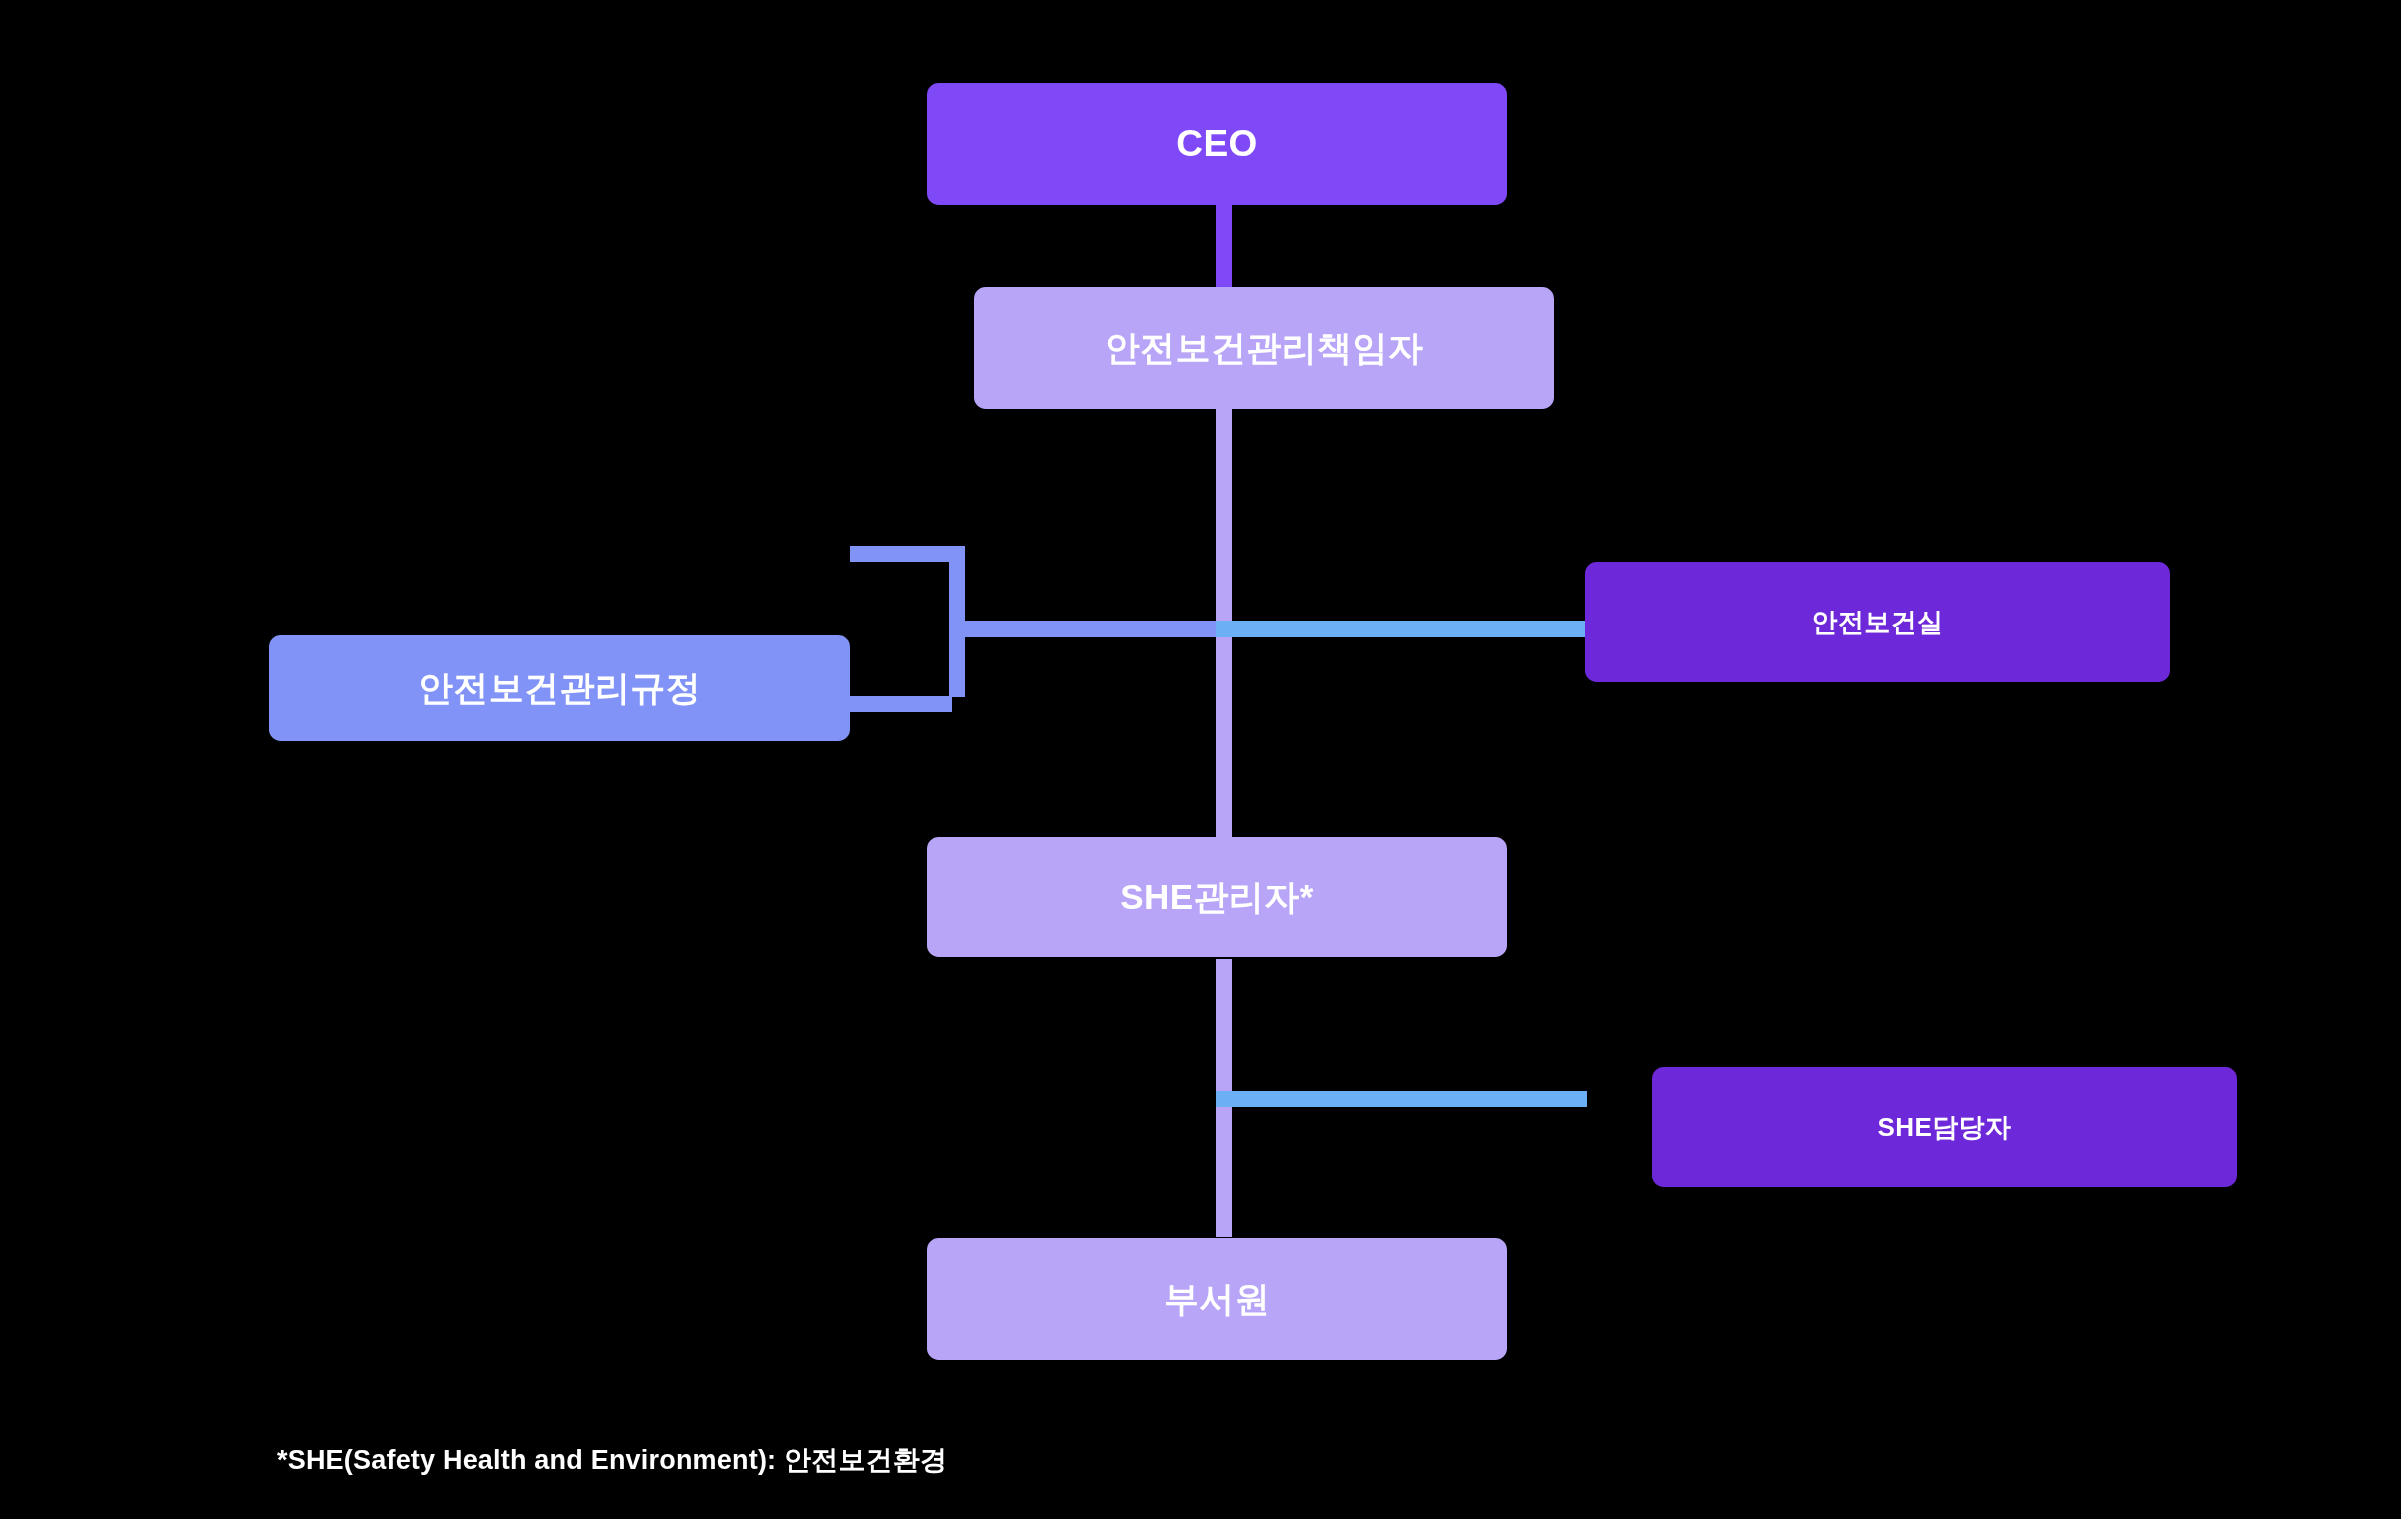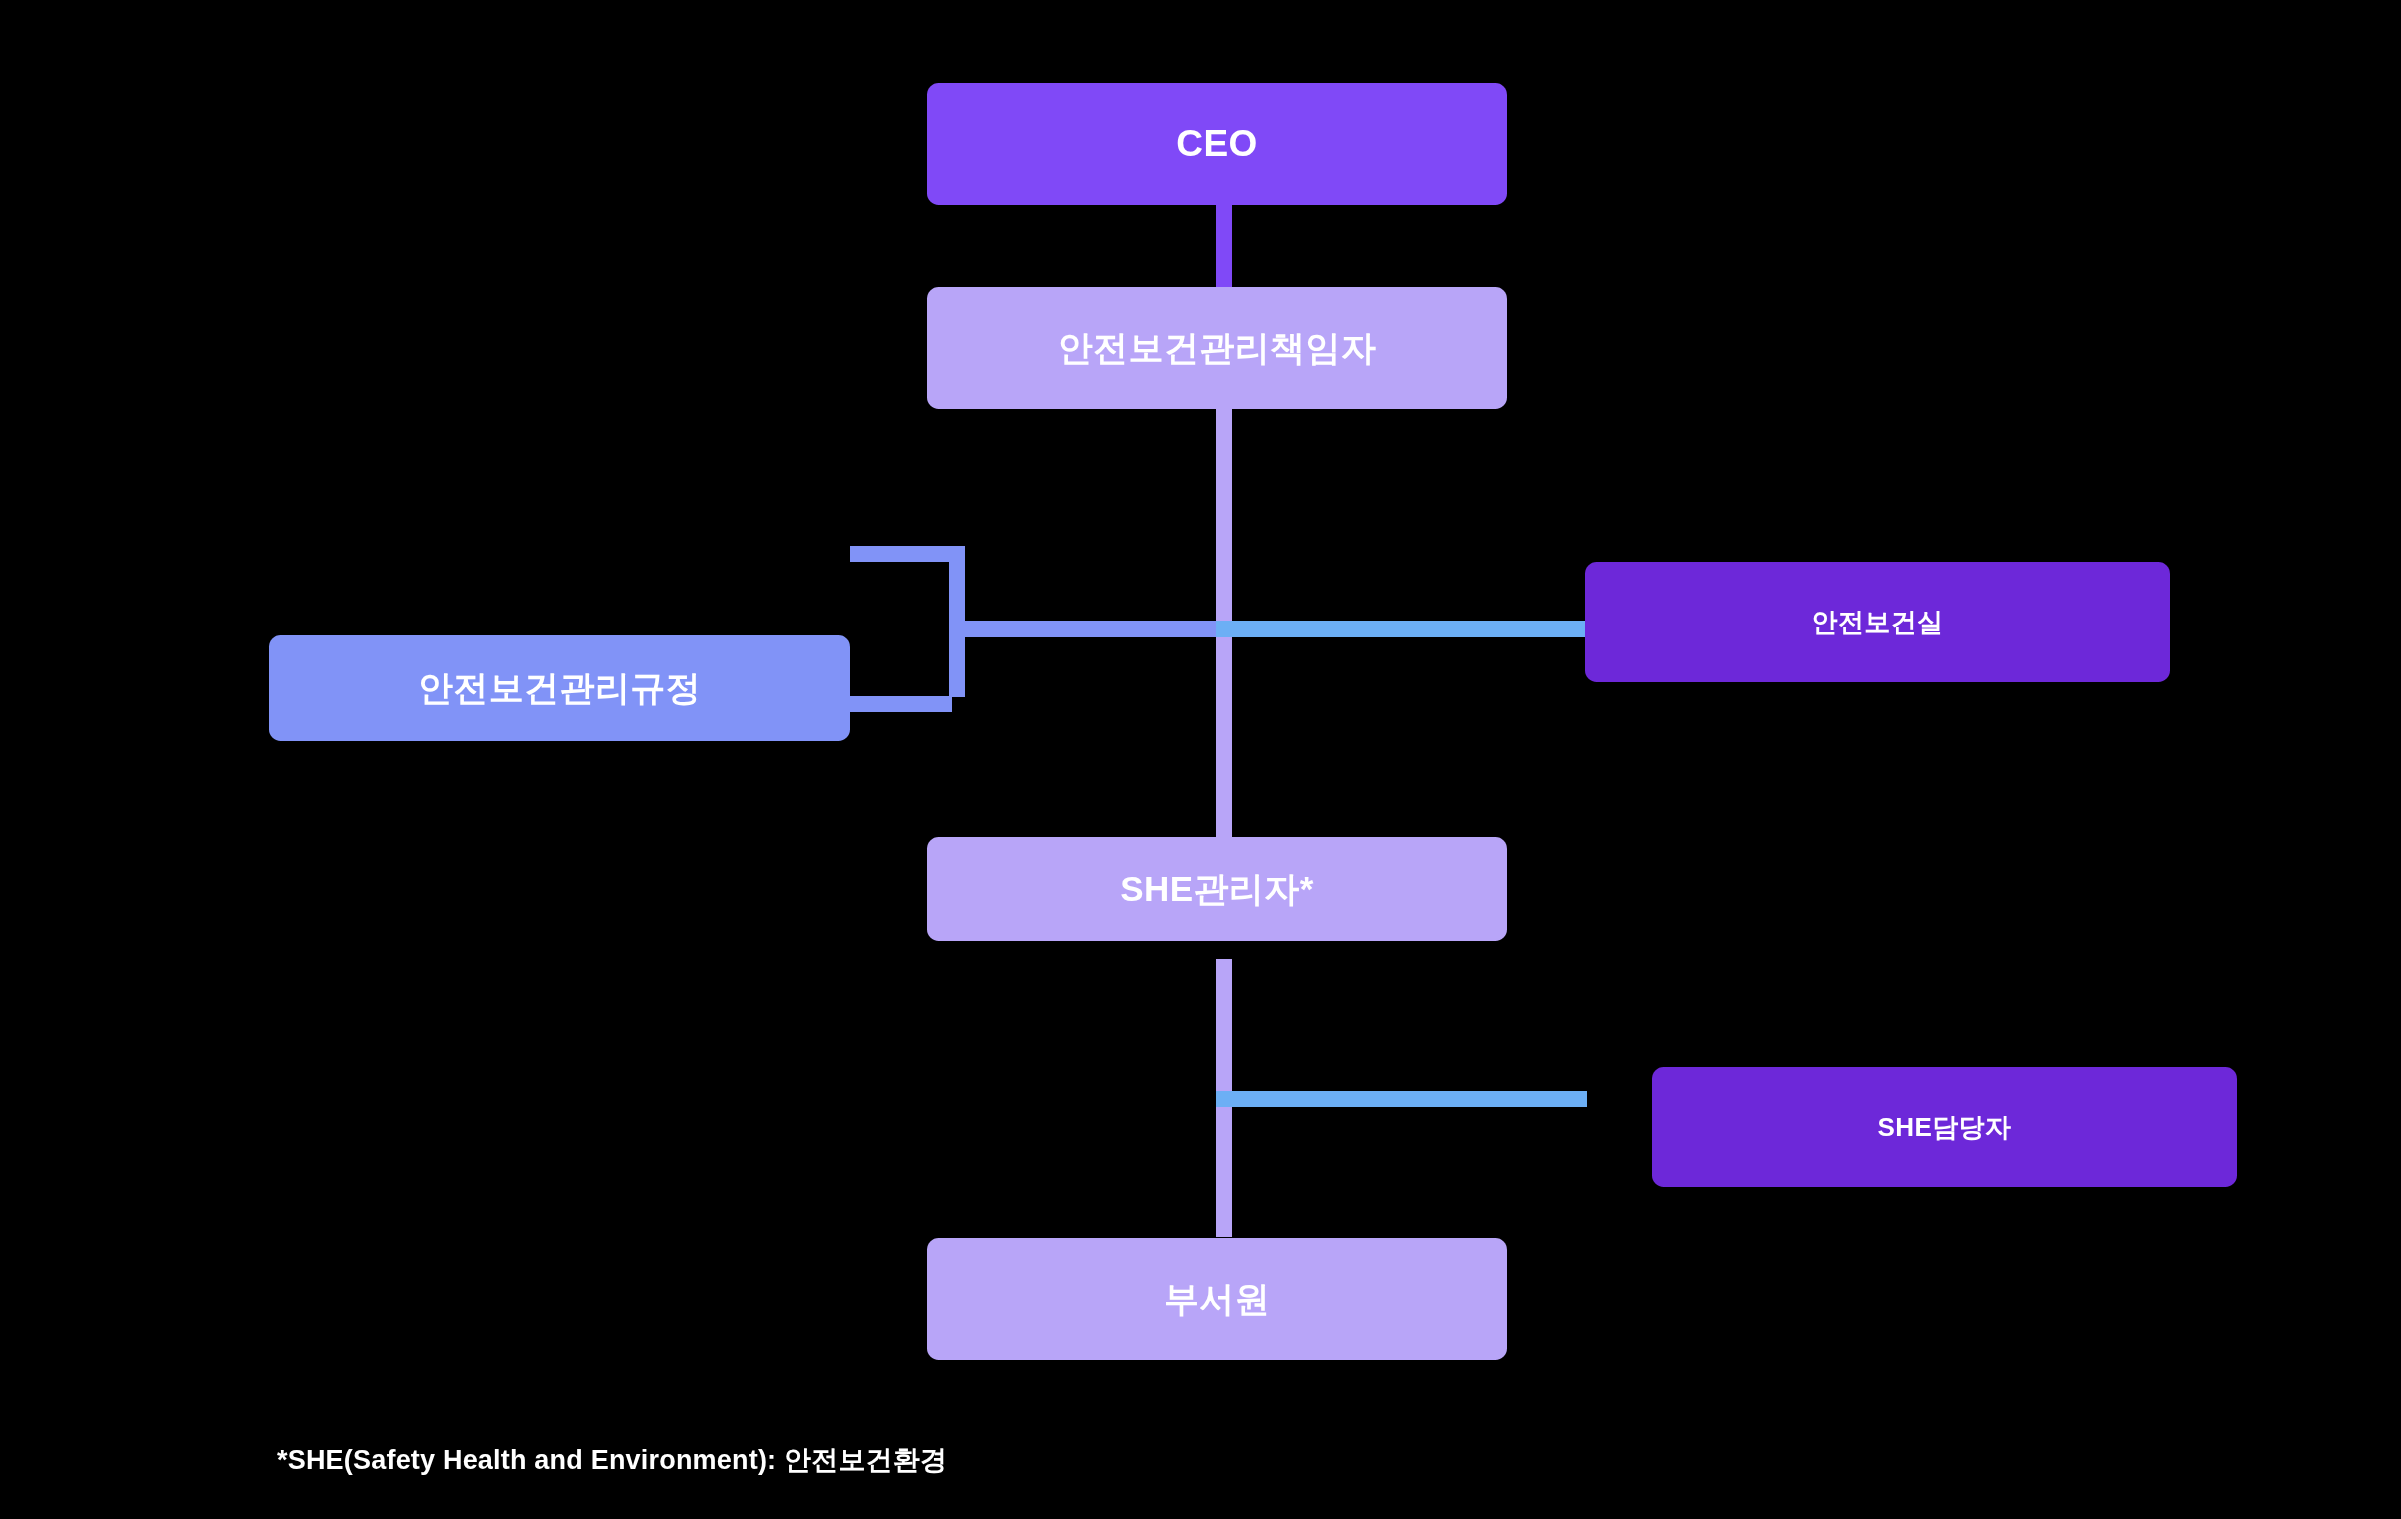--- a/index.html
+++ b/index.html
@@ -32,25 +32,25 @@
   }
 
   
   .n-ceo        { background: #8049F7; font-size: 37px; }
   .n-lavender   { background: #B8A5F8; font-size: 35px; }
   .n-periwinkle { background: #8193F7; font-size: 35px; }
   .n-skyblue    { background: #6d28d9; font-size: 26px; text-align: right; }
 
   
   #node-ceo        { left: 911px; top: 67px;   width: 580px; height: 122px; }
-  #node-safety-mgr { left: 911px; top: 271px;  width: 580px; height: 122px; }
+  #node-safety-mgr { left: 958px; top: 271px;  width: 580px; height: 122px; }
   #node-committee  { left: 253px;  top: 471px;  width: 581px; height: 122px; }
   #node-regulation { left: 253px;  top: 619px;  width: 581px; height: 106px; }
   #node-she-office { left: 1569px; top: 546px;  width: 585px; height: 120px; }
-  #node-she-mgr    { left: 911px; top: 821px;  width: 580px; height: 104px; }
+  #node-she-mgr    { left: 911px; top: 821px;  width: 580px; height: 120px; }
   #node-she-staff  { left: 1636px; top: 1016px; width: 585px; height: 120px; margin-top: 35px; }
   #node-dept-staff { left: 911px; top: 1222px; width: 580px; height: 122px; }
 
   
   .line { position: absolute; z-index: 1; }
   .line.v { width: 2.5px; }
   .line.h { height: 2.5px; }
 
   
   #trunk-ceo-to-mgr   { left: 1200px; top: 188px;  height: 83px;  background: #8049F7; }

